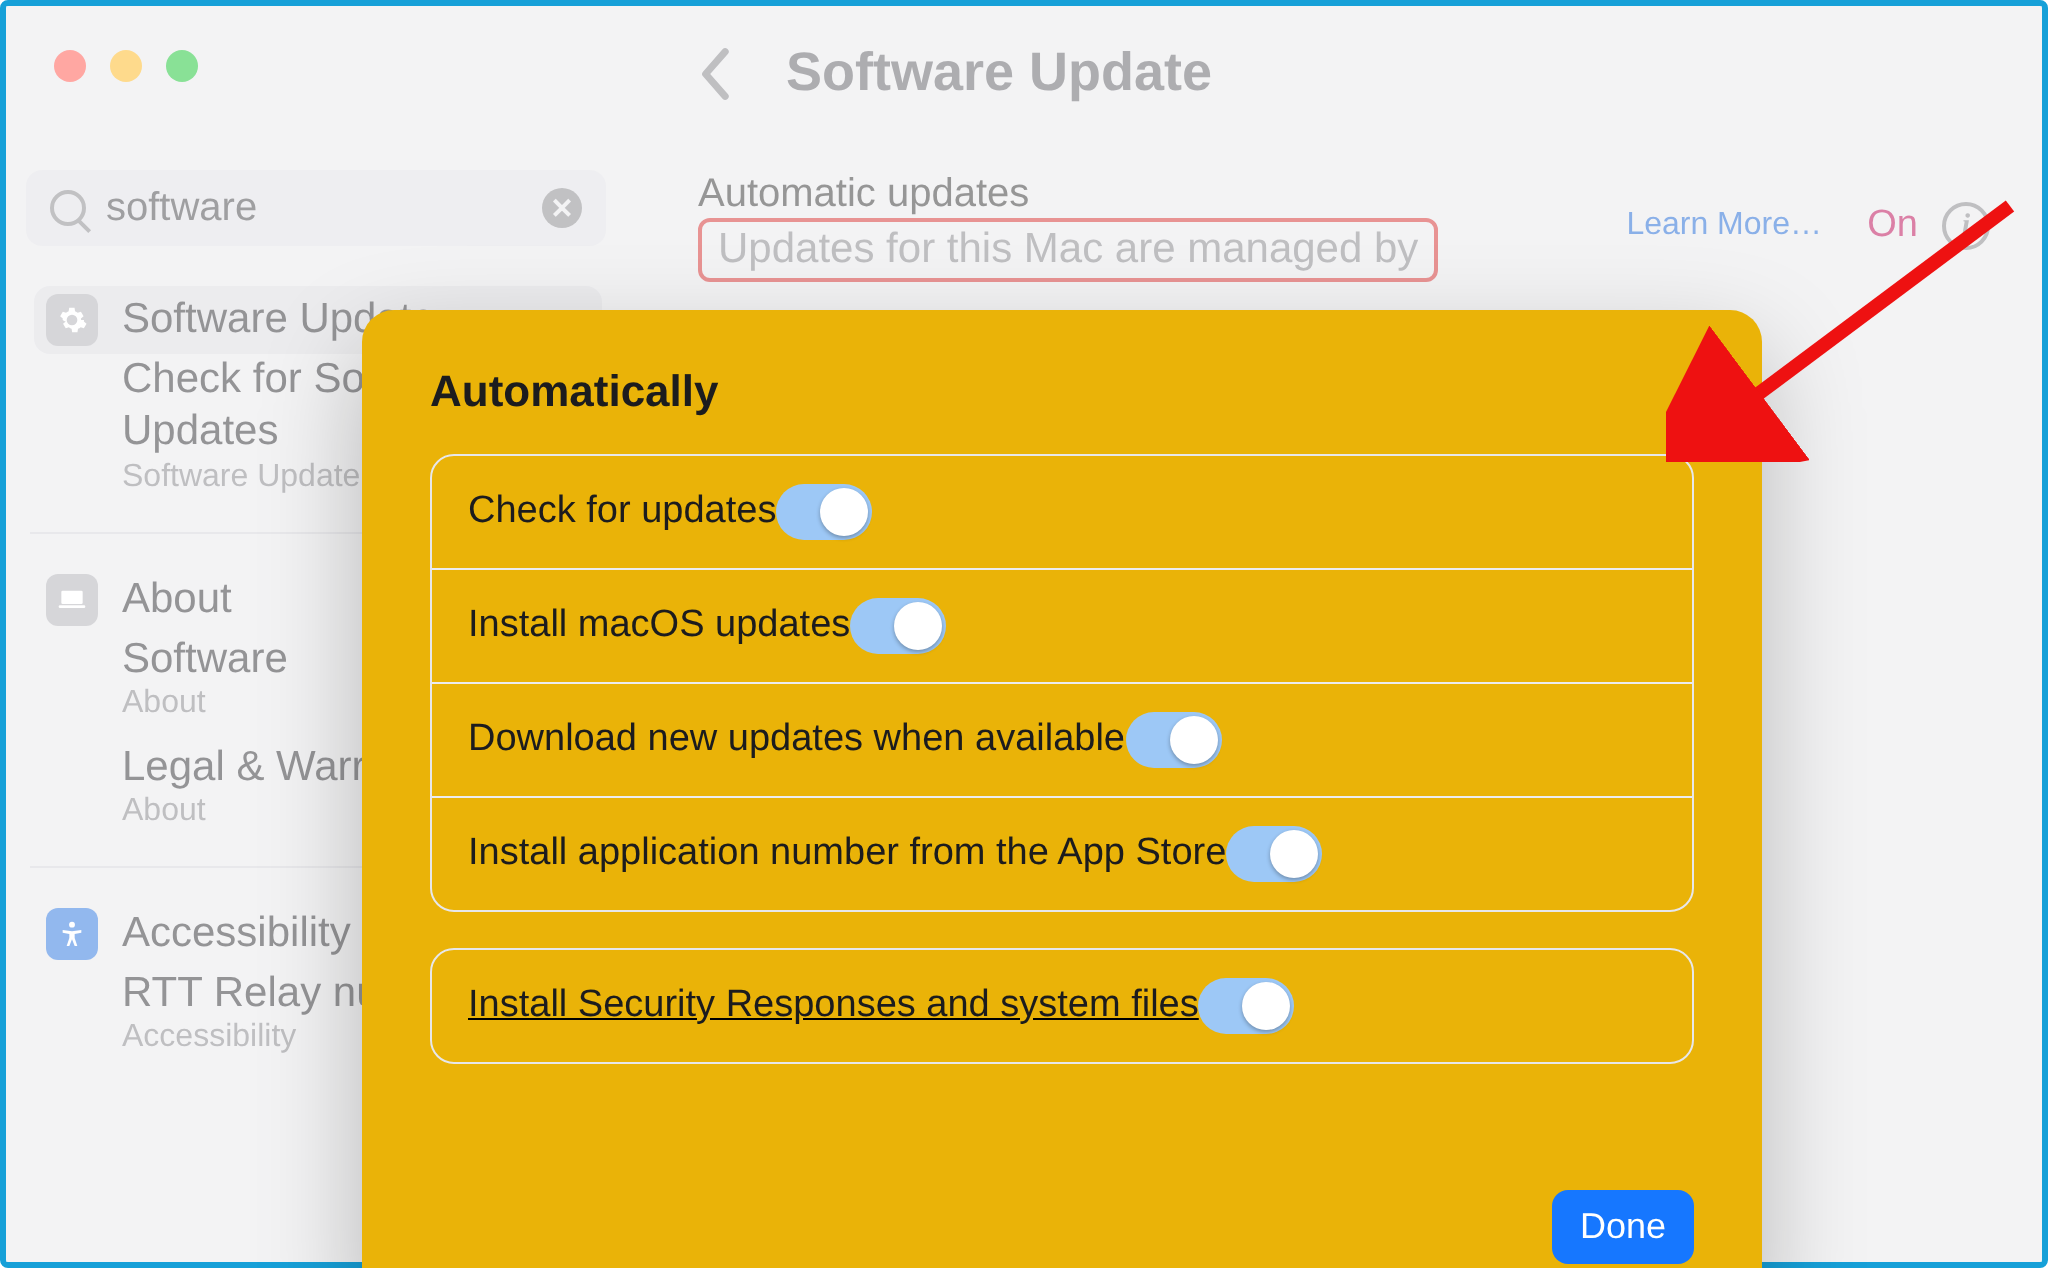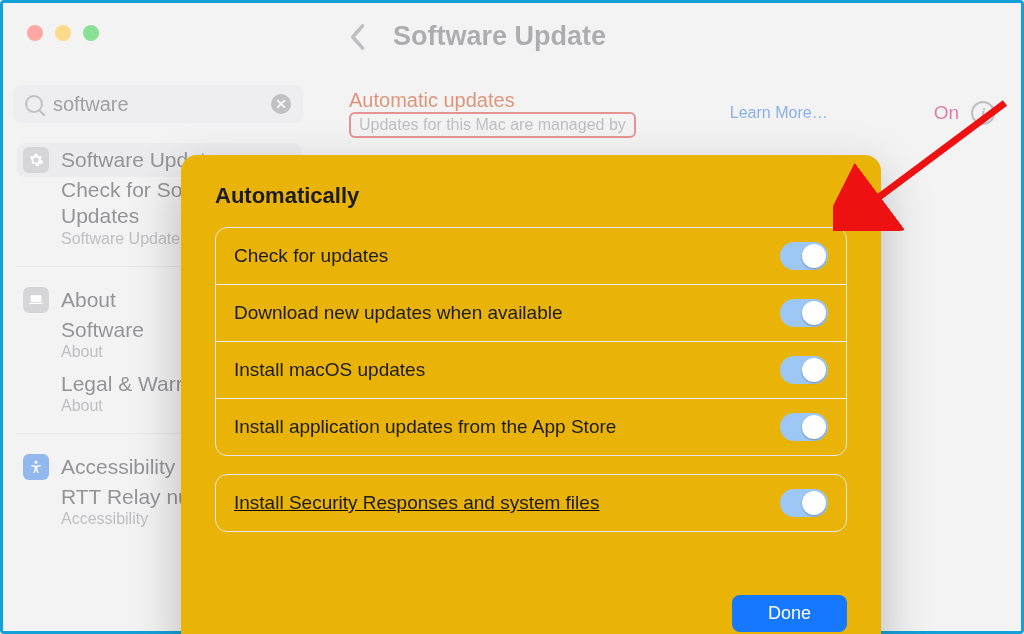--- a/index.html
+++ b/index.html
@@ -37,39 +37,39 @@
   .side-meta { font-size:16px; color:#8a8a8f; padding-left:44px; }
   .divider { height:1px; background:#d5d5da; margin:8px 6px; }
   
   .main-head { position:absolute; top:18px; left:340px; display:flex; align-items:center; gap:22px; }
   .back { width:28px; height:28px; display:flex; align-items:center; justify-content:center; color:#8a8a8f; }
   .back svg { width:18px; height:28px; }
   .page-title { font-size:27px; font-weight:600; color:#6b6b70; }
   
   .auto-card { position:absolute; top:80px; left:346px; right:18px; height:60px; display:flex; align-items:center; }
   .auto-left { display:flex; flex-direction:column; }
-  .auto-title { font-size:20px; color:#c2410c; }
-  .auto-sub { font-size:16px; color:#8a8a8f; border:2px solid #d63b3b; border-radius:6px; padding:2px 8px; display:inline-block; }
+  .auto-title { font-size:20px; color:#404040; }
+  .auto-sub { font-size:21px; color:#8a8a8f; border:2px solid #d63b3b; border-radius:6px; padding:2px 8px; display:inline-block; }
   .learn { margin-left:94px; color:#2a6fd6; font-size:16px; }
   .on-label { margin-left:auto; margin-right:12px; color:#be185d; font-size:19px; }
   .info-circ { width:24px; height:24px; border:2px solid #8a8a8f; border-radius:50%; display:flex; align-items:center; justify-content:center; color:#8a8a8f; font-family:serif; font-style:italic; font-size:15px; font-weight:bold; margin-right:8px; }
   
   .sheet {
     position:absolute; top:152px; left:178px; width:700px; height:499px;
     background:#eab308; border-radius:16px; box-shadow:0 20px 50px rgba(0,0,0,0.25);
     padding:28px 34px 24px 34px; z-index:50;
   }
   .sheet h2 { font-size:22px; font-weight:700; color:#1c1c1e; margin-bottom:18px; }
   .opt-group { border:1px solid #e7e7ea; border-radius:12px; overflow:hidden; }
   .opt-group + .opt-group { margin-top:18px;text-decoration:underline; }
-  .opt-row { display:flex; align-items:center; justify-content:space-between; padding:14px 18px; font-size:19px; color:#1c1c1e; }
+  .opt-row { display:flex; align-items:center; justify-content:flex-start; padding:14px 18px; font-size:19px; color:#1c1c1e; }
   .opt-row + .opt-row { border-top:1px solid #ececef; }
   .toggle { width:48px; height:28px; border-radius:14px; background:#9dc8f6; position:relative; flex:0 0 48px; }
   .toggle:after { content:""; position:absolute; top:2px; right:2px; width:24px; height:24px; background:#fff; border-radius:50%; box-shadow:0 1px 2px rgba(0,0,0,0.3); }
-  .done { position:absolute; bottom:22px; right:34px; background:#1677ff; color:#fff; border:none; border-radius:8px; padding:8px 36px; font-size:18px; font-weight:500; }
+  .done { position:absolute; bottom:22px; right:34px; background:#1677ff; color:#fff; border:none; border-radius:8px; padding:8px 14px; font-size:18px; font-weight:500; }
   
   .arrow-svg { position:absolute; top:88px; left:830px; width:190px; height:140px; z-index:60; pointer-events:none; }
 </style>
 </head>
 <body>
 
 <div class="frame">
 
   <div class="traffic">
     <div class="dot red"></div>
@@ -161,29 +161,29 @@
 
   <div class="sheet">
     <h2>Automatically</h2>
 
     <div class="opt-group">
       <div class="opt-row">
         <span>Check for updates</span>
         <span class="toggle"></span>
       </div>
       <div class="opt-row">
+        <span>Install macOS updates</span>
+        <span class="toggle"></span>
+      </div>
+      <div class="opt-row">
         <span>Download new updates when available</span>
         <span class="toggle"></span>
       </div>
       <div class="opt-row">
-        <span>Install macOS updates</span>
-        <span class="toggle"></span>
-      </div>
-      <div class="opt-row">
-        <span>Install application updates from the App Store</span>
+        <span>Install application number from the App Store</span>
         <span class="toggle"></span>
       </div>
     </div>
 
     <div class="opt-group">
       <div class="opt-row">
         <span>Install Security Responses and system files</span>
         <span class="toggle"></span>
       </div>
     </div>

